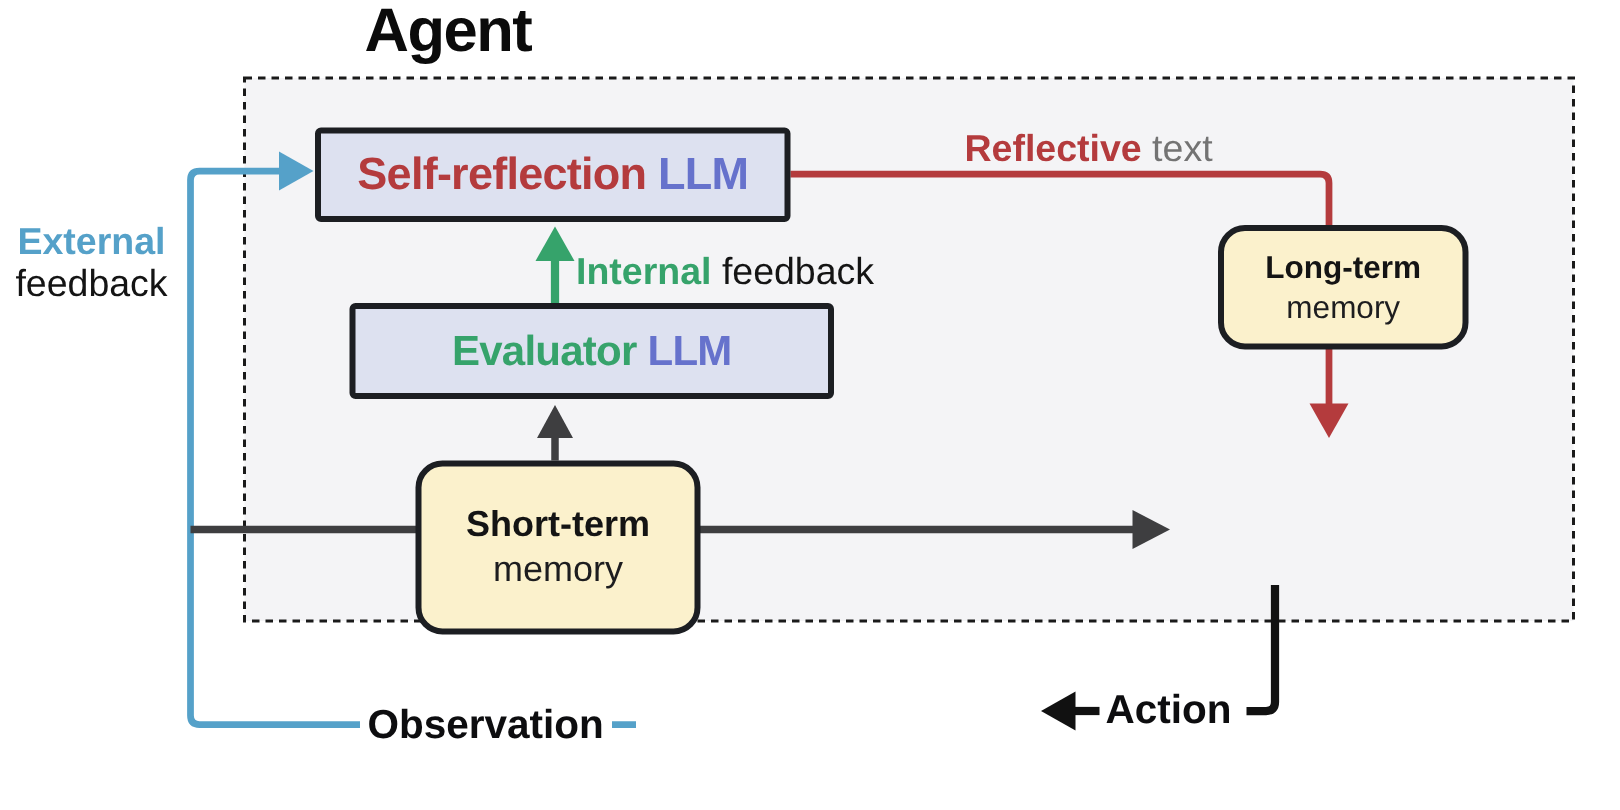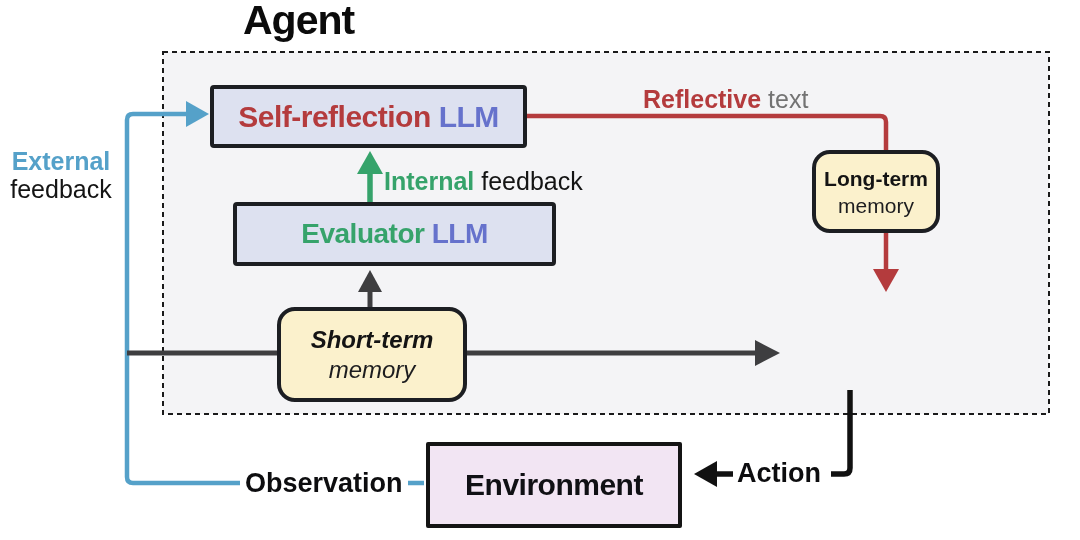--- a/index.html
+++ b/index.html
@@ -58,22 +58,22 @@
     top: -3px;
     z-index: 3;
     font-size: 41px;
     font-weight: 700;
     color: #0b0b0b;
     letter-spacing: -1px;
   }
   
   #self-reflection { left: 210px; top: 85px;  width: 317px; height: 63px; }
   #evaluator       { left: 233px; top: 202px; width: 323px; height: 64px; }
-  #short-term      { left: 277px; top: 307px; width: 190px; height: 95px; font-style: italic; }
-  #long-term       { left: 812px; top: 150px; width: 128px; height: 83px; }
+  #short-term      { left: 277px; top: 307px; width: 190px; height: 116px; }
+  #long-term       { left: 812px; top: 150px; width: 167px; height: 83px; }
   #actor           { left: 783px; top: 293px; width: 214px; height: 95px; }
   #environment     { left: 426px; top: 442px; width: 256px; height: 86px; }
 
   .big-node-text   { font-size: 30px; font-weight: 700; letter-spacing: -0.5px; }
   .mid-node-text   { font-size: 28px; font-weight: 700; letter-spacing: -0.5px; }
   .red-text    { color: #b43b3d; }
   .green-text  { color: #36a36b; }
   .purple-text { color: #6672cc; }
   .black-text  { color: #16161a; }
   .blue-text   { color: #55a1c9; margin-top: 16px; }
@@ -168,23 +168,20 @@
     <div class="l1">Short-term</div>
     <div class="l2">memory</div>
   </div>
 
   <div id="long-term" class="node memory-box">
     <div class="l1">Long-term</div>
     <div class="l2">memory</div>
   </div>
 
 
-  <div id="environment" class="node env-box">
-    <div class="env-label">Environment</div>
-  </div>
 
   <div id="external-feedback" class="label">
     <div class="l1 blue-text">External</div>
     <div class="l2">feedback</div>
   </div>
 
   <div id="reflective-text" class="label">
     <span class="em red-text">Reflective</span>
     <span class="rest">text</span>
   </div>

